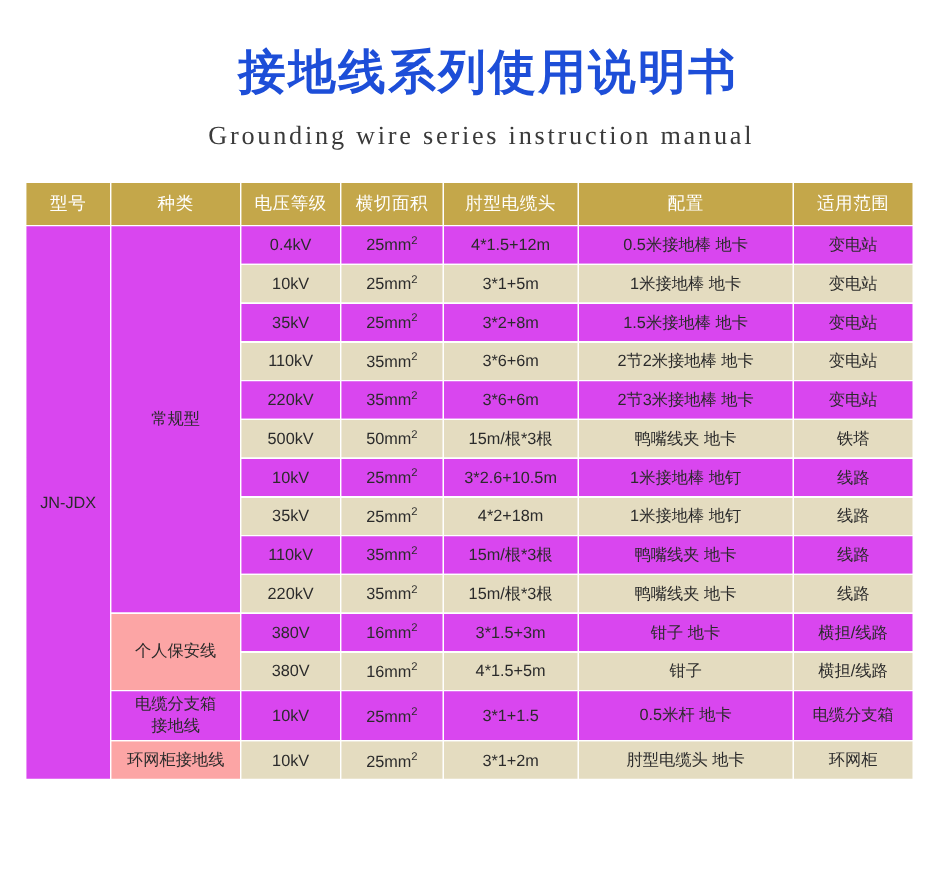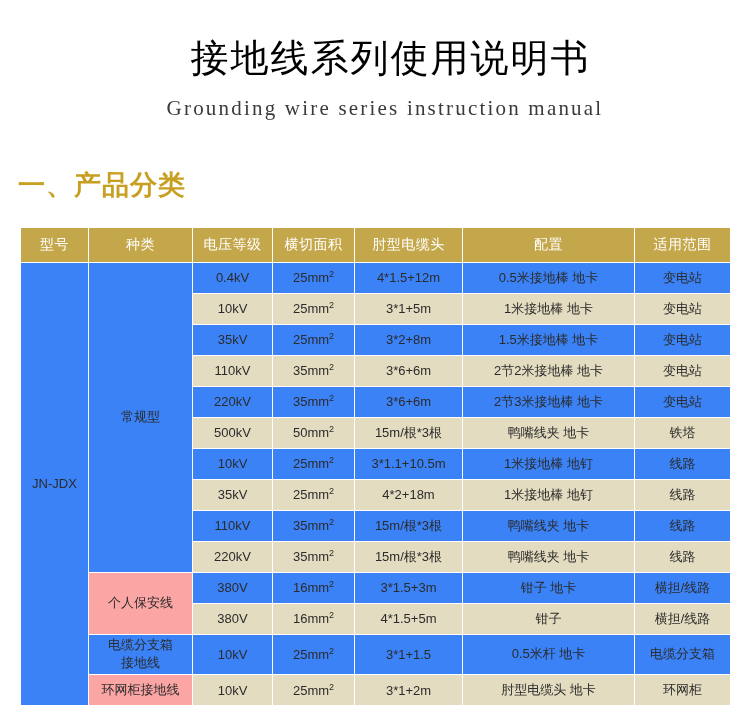--- a/index.html
+++ b/index.html
@@ -19,22 +19,22 @@
     height: 716px;
     box-sizing: border-box;
   }
   .title-block {
     text-align: center;
     padding-top: 36px;
   }
   .main-title {
     font-family: "Liberation Sans", sans-serif;
     font-size: 38px;
-    font-weight: normal;
-    color: #000000;
+    font-weight: bold;
+    color: #1d4ed8;
     letter-spacing: 2px;
     line-height: 1.2;
     margin: 0;
     padding-left: 31px;
   }
   .sub-title {
     font-family: "Liberation Serif", serif;
     font-size: 21px;
     color: #3a3a3a;
     letter-spacing: 2.2px;
@@ -71,21 +71,21 @@
   }
   table.spec thead th {
     background: #c4a74a;
     color: #ffffff;
     font-weight: normal;
     font-size: 14px;
     height: 32px;
     letter-spacing: 0.5px;
   }
   tr.row-odd td {
-    background: #3b82f6;
+    background: #d946ef;
   }
   tr.row-even td {
     background: #e4dcc0;
   }
   td.model-cell {
     background: #f2eddc;
     font-size: 14px;
     color: #2b2b2b;
   }
   td.kind-cell {
@@ -111,21 +111,20 @@
 </head>
 <body>
 
 <div class="page">
 
   <div class="title-block">
     <h1 class="main-title">接地线系列使用说明书</h1>
     <div class="sub-title">Grounding wire series instruction manual</div>
   </div>
 
-  <div class="section-heading">一、产品分类</div>
 
   <div class="table-wrap">
     <table class="spec">
       <colgroup>
         <col class="col1">
           <col class="col2">
           <col class="col3">
           <col class="col4">
           <col class="col5">
           <col class="col6">
@@ -183,21 +182,21 @@
           <tr class="row-even">
             <td>500kV</td>
             <td>50mm<sup>2</sup></td>
             <td>15m/根*3根</td>
             <td>鸭嘴线夹 地卡</td>
             <td>铁塔</td>
           </tr>
           <tr class="row-odd">
             <td>10kV</td>
             <td>25mm<sup>2</sup></td>
-            <td>3*1.1+10.5m</td>
+            <td>3*2.6+10.5m</td>
             <td>1米接地棒 地钉</td>
             <td>线路</td>
           </tr>
           <tr class="row-even">
             <td>35kV</td>
             <td>25mm<sup>2</sup></td>
             <td>4*2+18m</td>
             <td>1米接地棒 地钉</td>
             <td>线路</td>
           </tr>

